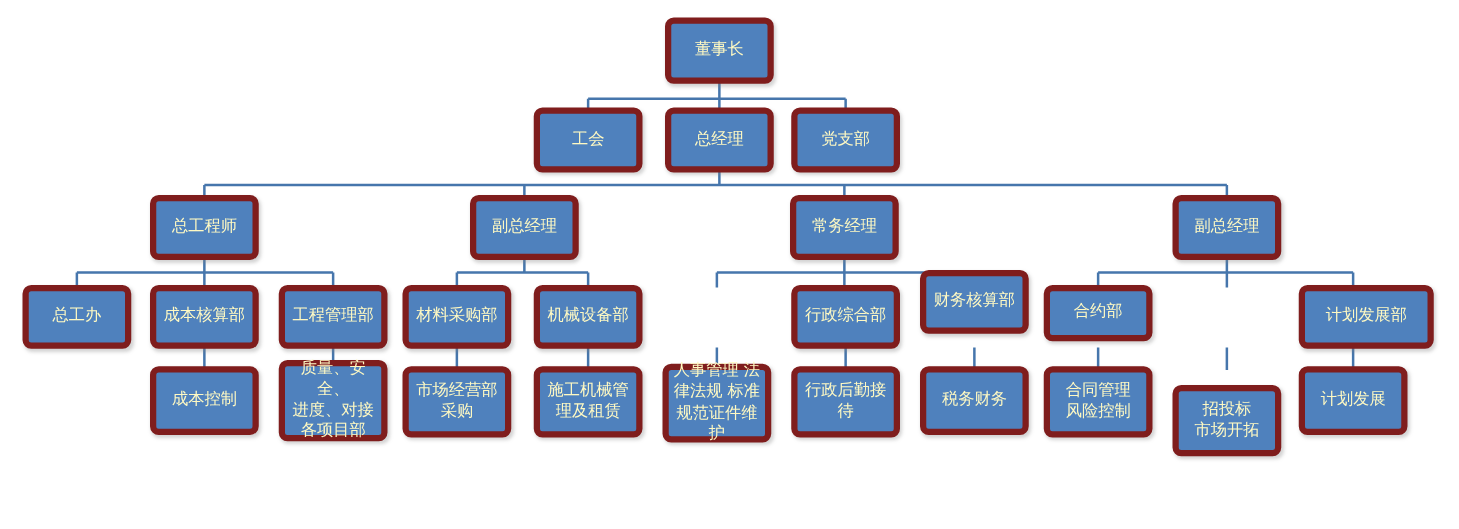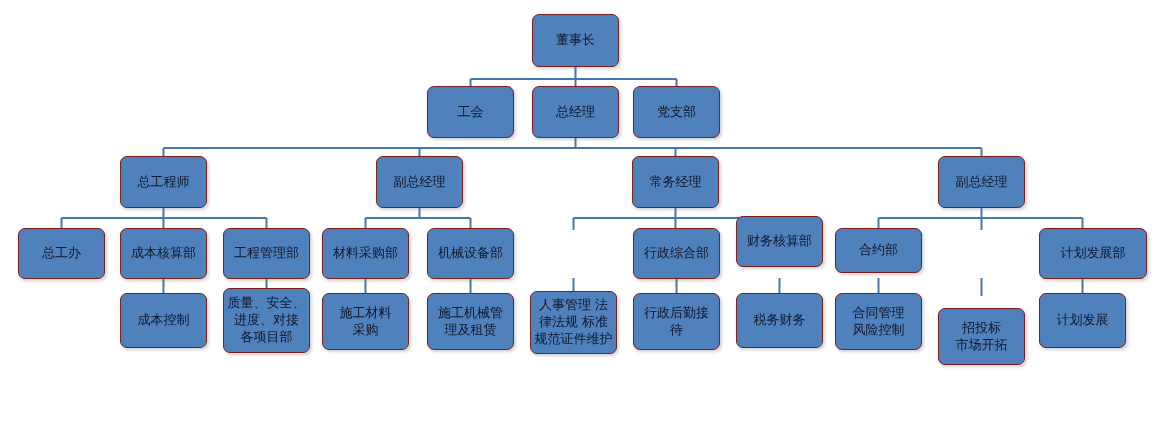--- a/index.html
+++ b/index.html
@@ -18,23 +18,23 @@
   }
   .connectors {
     position: absolute;
     left: 0;
     top: 0;
   }
   .node {
     position: absolute;
     box-sizing: border-box;
     background: #4f81bd;
-    border: 1px solid #7f1d1d;
+    border: 5px solid #7f1d1d;
     border-radius: 7px;
-    color: #0f172a;
+    color: #fef9c3;
     display: flex;
     align-items: center;
     justify-content: center;
     text-align: center;
     font-size: 13px;
     line-height: 1.3;
     white-space: pre-line;
     box-shadow: 1.5px 2px 3px rgba(130,130,130,0.35);
     padding: 2px;
   }
@@ -74,21 +74,21 @@
   <div class="node" style="left:427px;top:228px;width:87px;height:51px">机械设备部</div>
   <div class="node" style="left:633px;top:228px;width:87px;height:51px">行政综合部</div>
   <div class="node" style="left:736px;top:216px;width:87px;height:51px">财务核算部</div>
   <div class="node" style="left:835px;top:228px;width:87px;height:45px">合约部</div>
   <div class="node" style="left:1039px;top:228px;width:108px;height:51px">计划发展部</div>
 
   <div class="node" style="left:120px;top:293px;width:87px;height:55px">成本控制</div>
   <div class="node" style="left:223px;top:288px;width:87px;height:65px">质量、安全、
 进度、对接
 各项目部</div>
-  <div class="node" style="left:322px;top:293px;width:87px;height:57px">施工材料
+  <div class="node" style="left:322px;top:293px;width:87px;height:57px">市场经营部
 采购</div>
   <div class="node" style="left:427px;top:293px;width:87px;height:57px">施工机械管
 理及租赁</div>
   <div class="node" style="left:530px;top:291px;width:87px;height:63px">人事管理 法
 律法规 标准
 规范证件维护</div>
   <div class="node" style="left:633px;top:293px;width:87px;height:57px">行政后勤接
 待</div>
   <div class="node" style="left:736px;top:293px;width:87px;height:55px">税务财务</div>
   <div class="node" style="left:835px;top:293px;width:87px;height:57px">合同管理

